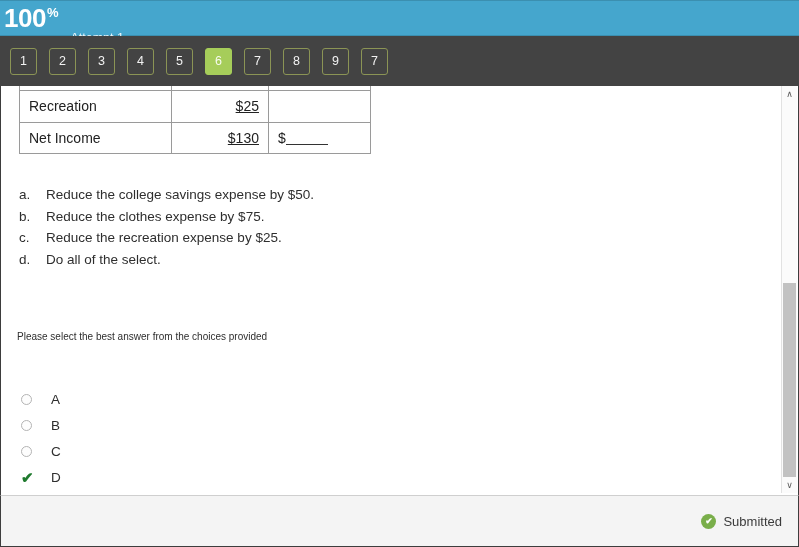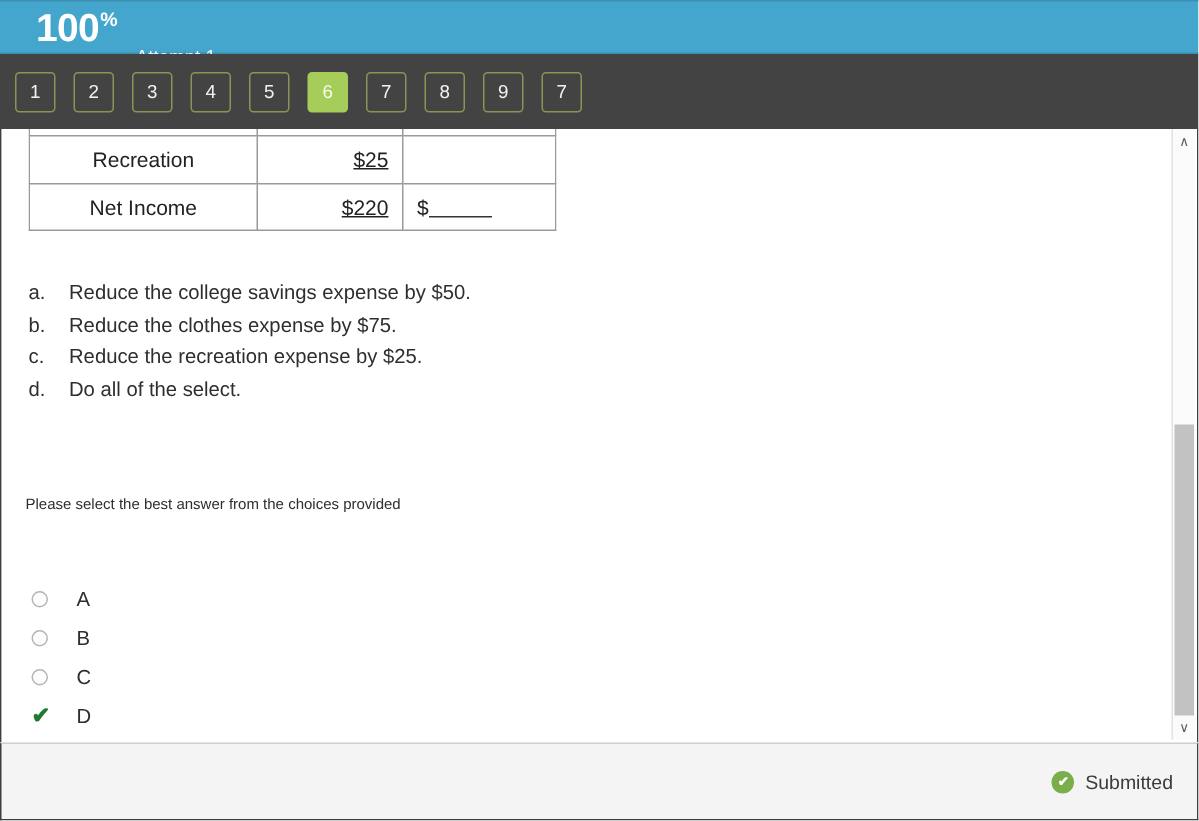--- a/index.html
+++ b/index.html
@@ -20,21 +20,21 @@
     position: absolute;
     left: 0; top: 0;
     width: 799px;
     height: 36px;
     background: #45a6cd;
     border-top: 1px solid #3b8fb0;
     border-bottom: 1px solid #3b8fb0;
     box-sizing: border-box;
     display: flex;
     align-items: center;
-    padding-left: 24px;
+    padding-left: 4px;
   }
   #score-bar .pct-num {
     color: #ffffff;
     font-size: 26px;
     font-weight: bold;
     letter-spacing: -0.5px;
     line-height: 1;
   }
   #score-bar .pct-sign {
     color: #ffffff;
@@ -126,21 +126,21 @@
     font-size: 14px;
     color: #222;
   }
   #budget-table td {
     border: 1px solid #9a9a9a;
     padding: 5px 9px;
     vertical-align: top;
     font-family: "Liberation Sans", sans-serif;
     line-height: 1.45;
   }
-  #budget-table td.col-label { width: 157px; text-align: center; }
+  #budget-table td.col-label { width: 157px; text-align: left; }
   #budget-table td.col-amt   { width: 95px;  text-align: right; text-decoration: underline; }
   #budget-table td.col-blank { width: 98px;  text-align: left; }
   .blank-line {
     display: inline-block;
     border-bottom: 1px solid #333;
     width: 42px;
     height: 12px;
     vertical-align: -2px;
   }
 
@@ -322,21 +322,21 @@
               <td class="col-amt">$75</td>
               <td class="col-blank"></td>
             </tr>
             <tr>
               <td class="col-label">Recreation</td>
               <td class="col-amt">$25</td>
               <td class="col-blank"></td>
             </tr>
             <tr>
               <td class="col-label">Net Income</td>
-              <td class="col-amt">$220</td>
+              <td class="col-amt">$130</td>
               <td class="col-blank"><span>$</span><span class="blank-line"></span></td>
             </tr>
           </tbody>
       </table>
     </div>
 
     <div id="choice-list">
         <div class="choice-row">
           <span class="choice-letter">a.</span>
           <span class="choice-text">Reduce the college savings expense by $50.</span>

